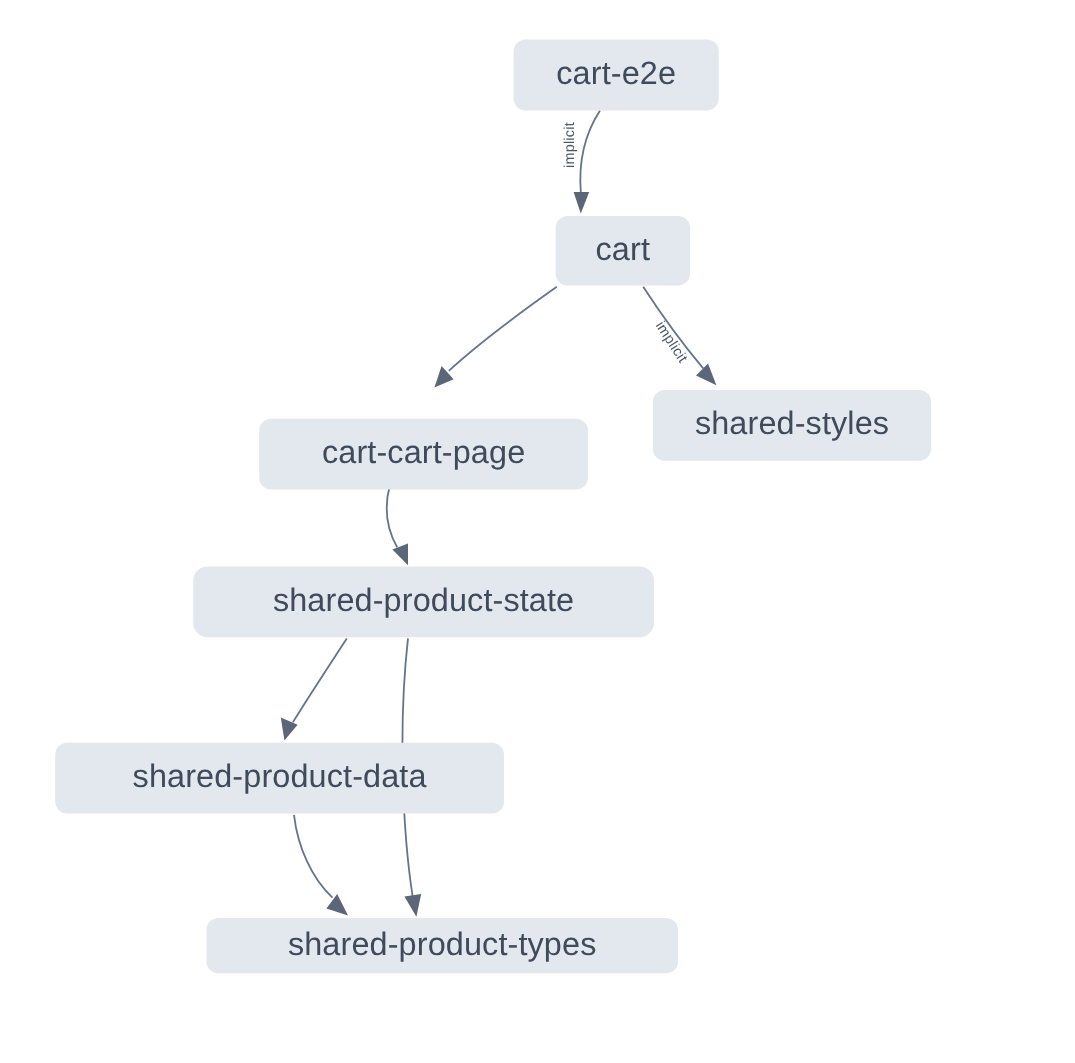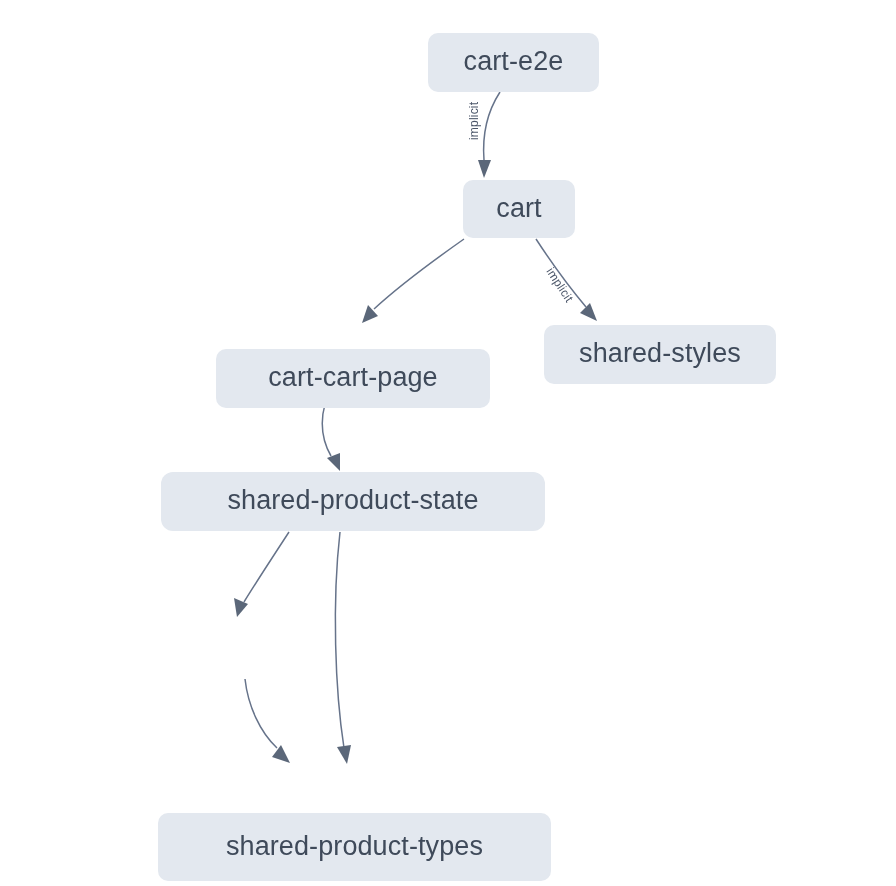--- a/index.html
+++ b/index.html
@@ -116,18 +116,21 @@
   </div>
 
   <div class="node" style="left:544px; top:325px; width:232px; height:59px;">
     <span class="node-label">shared-styles</span>
   </div>
 
   <div class="node" style="left:161px; top:472px; width:384px; height:59px;border-radius:12px;">
     <span class="node-label">shared-product-state</span>
   </div>
 
+  <div class="node" style="left:46px; top:619px; width:374px; height:59px;">
+    <span class="node-label">shared-product-data</span>
+  </div>
 
-  <div class="node" style="left:158px; top:765px; width:393px; height:68px;margin-top:48px;">
+  <div class="node" style="left:172px; top:765px; width:393px; height:46px;">
     <span class="node-label">shared-product-types</span>
   </div>
 
 </div>
 
 </body></html>

